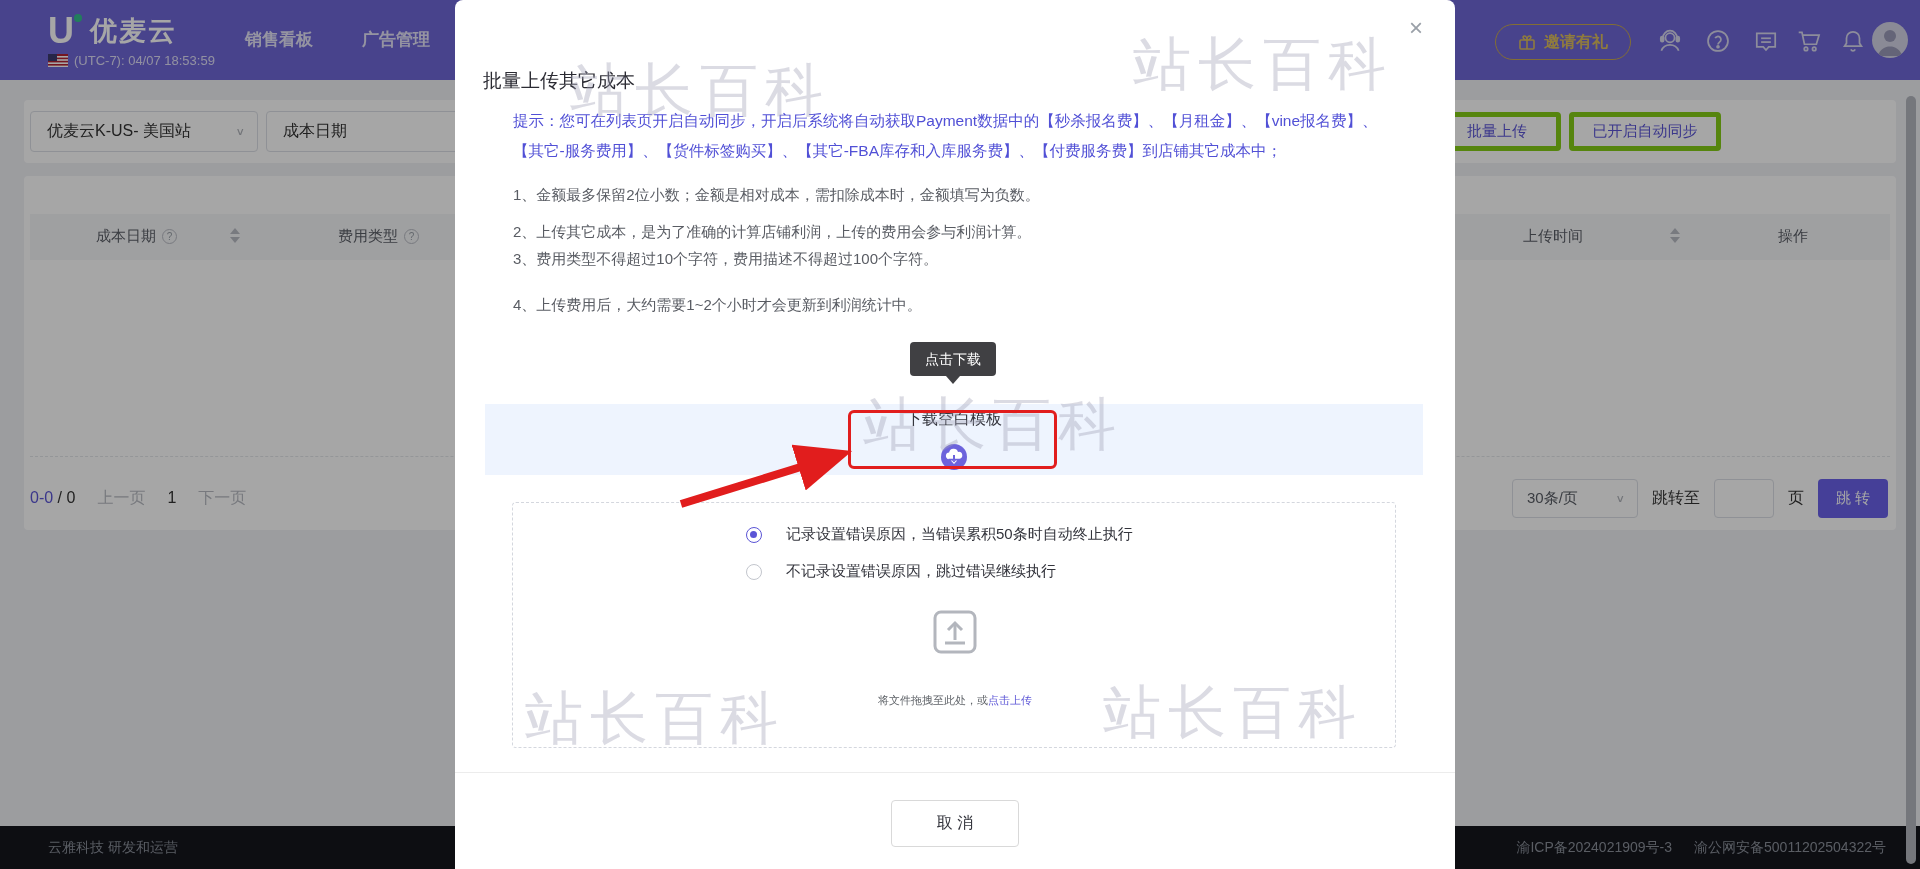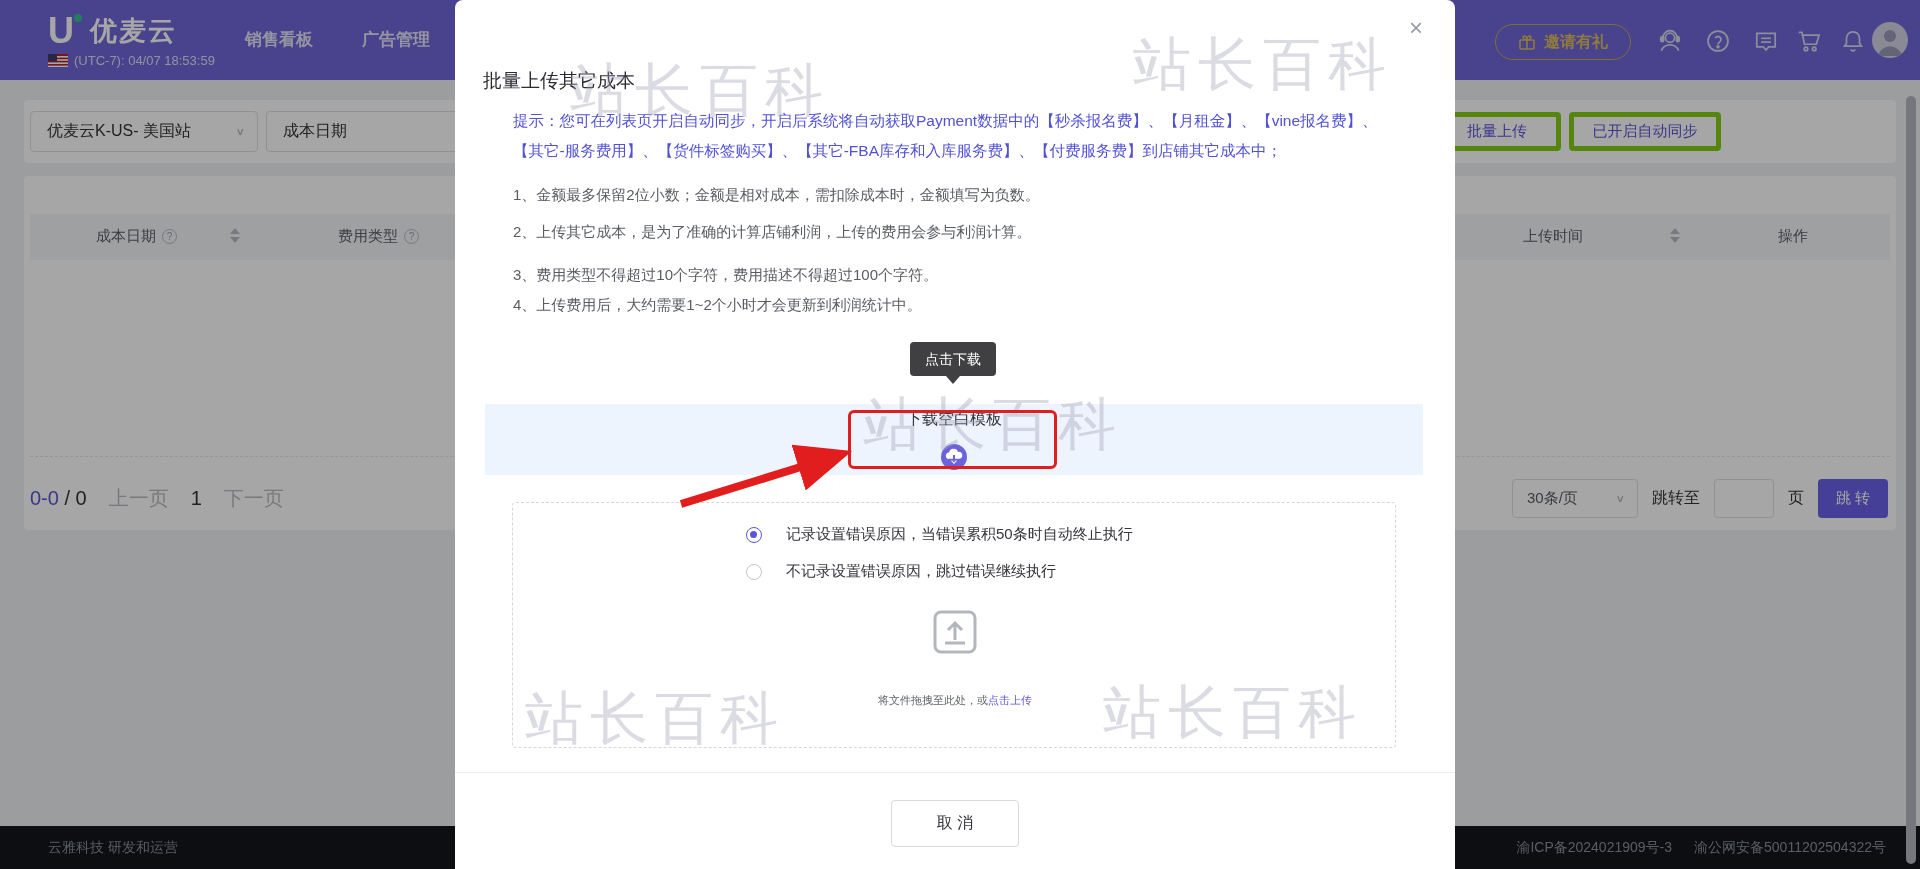--- a/index.html
+++ b/index.html
@@ -30,21 +30,21 @@
   .table-card { position:absolute; left:24px; top:176px; width:1872px; height:354px; background:#fff; border-radius:4px; z-index:1; }
   .thead { position:absolute; left:6px; top:38px; width:1860px; height:46px; background:#f5f6f8; }
   .th { position:absolute; top:13px; font-size:15px; color:#5a5e66; display:flex; align-items:center; gap:6px; }
   .info-i { display:inline-block; width:15px; height:15px; border:1px solid #b9bcc4; border-radius:50%; color:#9aa0a8; font-size:10px; line-height:13px; text-align:center; }
   .sorter { position:absolute; top:14px; display:flex; flex-direction:column; align-items:center; cursor:pointer; }
   .caret { width:0; height:0; border-left:5px solid transparent; border-right:5px solid transparent; }
   .caret.up { border-bottom:6px solid #b9bcc4; margin-bottom:3px; }
   .caret.down { border-top:6px solid #b9bcc4; }
   .empty-line { position:absolute; left:6px; top:280px; width:1860px; border-bottom:1px dashed #e4e6ea; }
 
-  .pg-left { position:absolute; left:6px; top:302px; height:40px; display:flex; align-items:center; gap:22px; font-size:20px; }
+  .pg-left { position:absolute; left:6px; top:302px; height:40px; display:flex; align-items:center; gap:22px; font-size:16px; }
   .pg-range { color:#5b55d6; } .pg-range b { font-weight:normal; color:#333; }
   .pg-prev,.pg-next { color:#b8bbc2; cursor:pointer; }
   .pg-cur { color:#333; }
   .pg-right { position:absolute; right:8px; top:302px; height:40px; display:flex; align-items:center; gap:14px; }
   .pagesize-box { width:126px; height:39px; border:1px solid #dcdfe6; border-radius:4px; display:flex; align-items:center; justify-content:space-between; padding:0 12px 0 14px; font-size:15px; color:#5a5e66; cursor:pointer; }
   .jump-label,.page-unit { font-size:16px; color:#333; }
   .jump-input { width:60px; height:39px; border:1px solid #dcdfe6; border-radius:4px; background:#fff; }
   .jump-btn { width:70px; height:39px; border:none; border-radius:4px; background:#6a62ea; color:#fff; font-size:15px; cursor:pointer; }
 
   
@@ -58,21 +58,21 @@
 
   
   .overlay { position:absolute; left:0; top:0; width:1920px; height:869px; background:rgba(0,0,0,0.35); z-index:30; }
 
   
   .modal { position:absolute; left:455px; top:0; width:1000px; height:880px; background:#fff; border-radius:8px; z-index:40; }
   .modal-title { position:absolute; left:28px; top:20px; font-size:19px; color:#2b2b33; font-weight:400;margin-top:48px; }
   .modal-close { position:absolute; left:946px; top:14px; width:30px; height:30px; font-size:24px; color:#9aa0a8; text-align:center; line-height:28px; cursor:pointer; }
   .modal-hint { position:absolute; left:58px; top:106px; width:866px; font-size:15.5px; line-height:30px; color:#5150d6; }
   .rule { position:absolute; left:58px; font-size:15px; color:#595c63; }
-  .rule0 { top:186px; } .rule1 { top:223px; } .rule2 { top:266px; } .rule3 { top:296px; }
+  .rule0 { top:186px; } .rule1 { top:223px; } .rule2 { top:250px; } .rule3 { top:296px; }
 
   .blue-band { position:absolute; left:30px; top:404px; width:938px; height:71px; background:#eef4fe; display:flex; align-items:center; justify-content:center; gap:14px; cursor:pointer;flex-direction:column; }
   .dl-label { font-size:16px; color:#33343c; }
   .cloud-btn { width:26px; height:26px; }
 
   .tooltip { position:absolute; left:455px; top:342px; height:34px; padding:0 15px; background:rgba(22,22,26,0.82); border-radius:4px; color:#fff; font-size:14px; line-height:34px; z-index:5; }
   .tooltip-caret { position:absolute; left:36px; top:34px; width:0; height:0; border-left:7px solid transparent; border-right:7px solid transparent; border-top:8px solid rgba(22,22,26,0.82); }
 
   .upload-zone { position:absolute; left:57px; top:502px; width:884px; height:246px; border:1px dashed #d4d7de; border-radius:4px; background:#fff; }
   .radio-row { position:absolute; left:233px; display:flex; align-items:center; gap:24px; font-size:15px; color:#33343c; cursor:pointer; }

